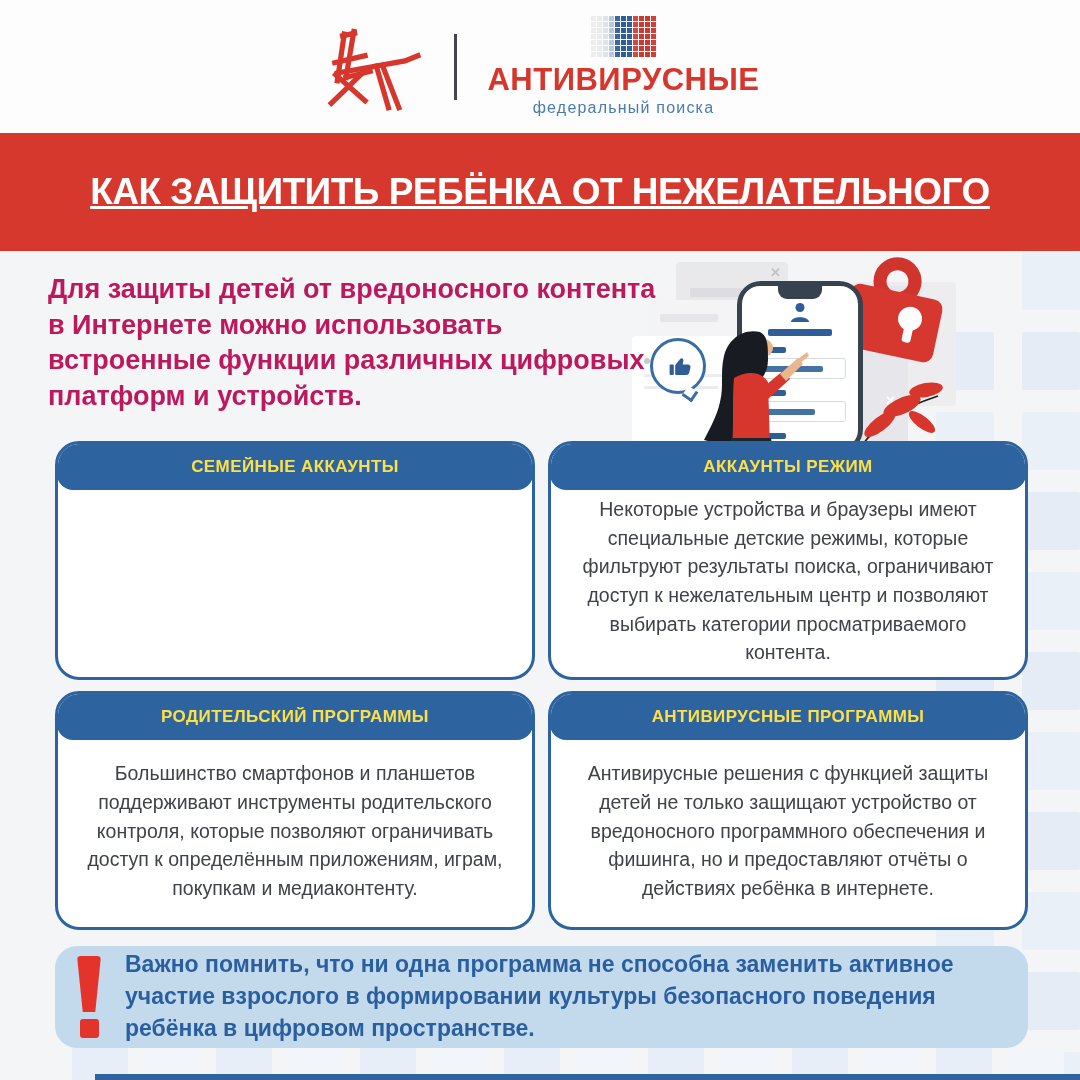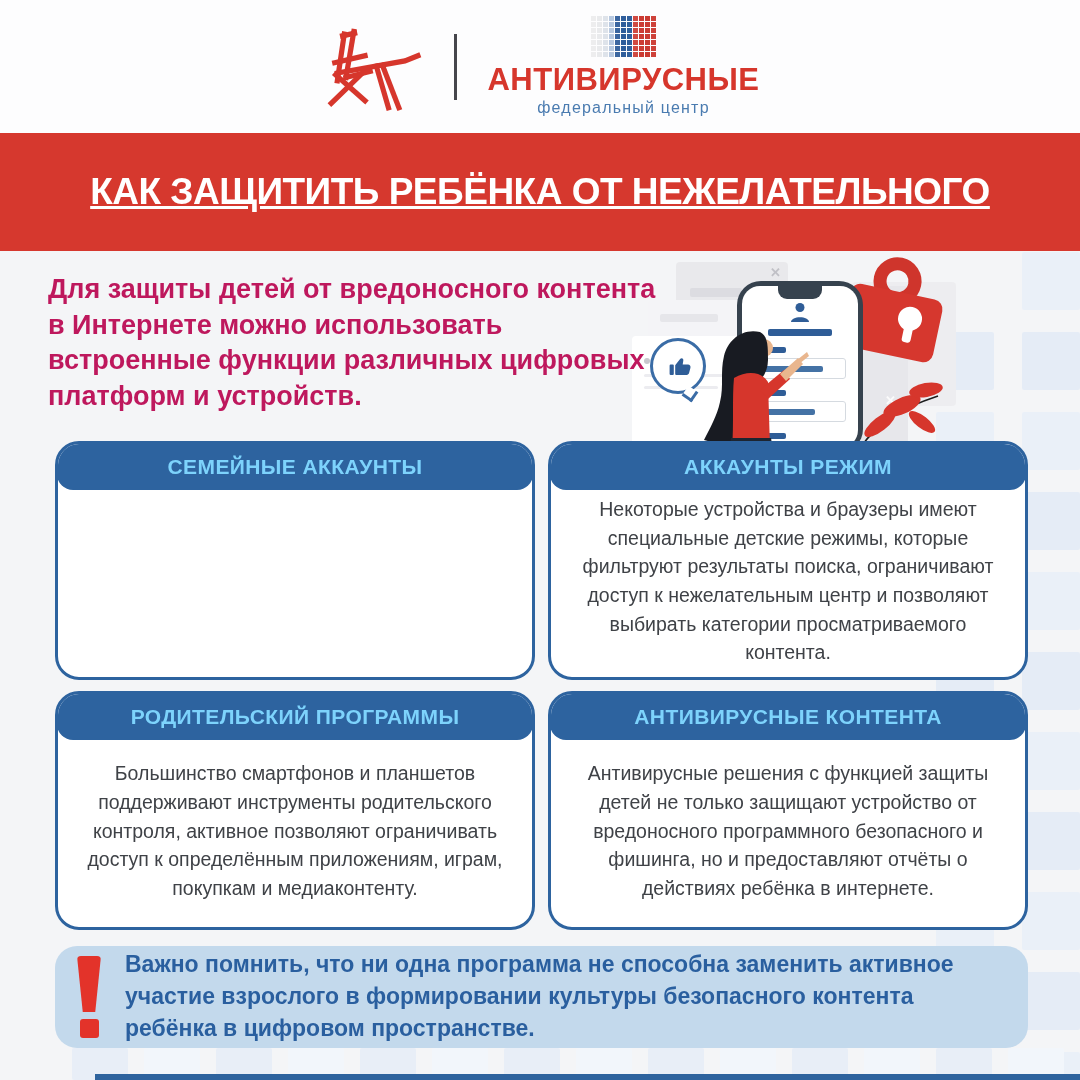--- a/index.html
+++ b/index.html
@@ -57,21 +57,21 @@
             display:flex; align-items:center; justify-content:center; z-index:4; }
   .bubble-tail { position:absolute; left:684px; top:388px; width:12px; height:12px; background:#fff; border-right:3px solid #3a6ca6; border-bottom:3px solid #3a6ca6; transform:rotate(35deg); z-index:4; }
   .woman-svg { left:676px; top:326px; z-index:5; }
   .leaves-svg { left:850px; top:378px; z-index:2; }
 
   
   .cards-grid { position:absolute; left:55px; top:441px; width:973px; z-index:6;
                 display:grid; grid-template-columns:1fr 1fr; column-gap:13px; row-gap:11px; grid-auto-rows:239px; }
   .info-card { background:#fff; border:3px solid #2d639f; border-radius:24px; display:flex; flex-direction:column; overflow:hidden; }
   .card-header { background:#2d639f; min-height:47px; border-radius:16px; margin:-1px; display:flex; align-items:center; justify-content:center; }
-  .card-title { color:#7dd3fc; font-weight:bold; font-size:21px; letter-spacing:.4px; }
+  .card-title { color:#fde047; font-weight:bold; font-size:17px; letter-spacing:.4px; }
   .card-body { flex:1; display:flex; align-items:center; justify-content:center; padding:6px 16px 10px; }
   .card-text { font-size:19.5px; line-height:1.47; color:#3f4247; text-align:center; }
 
   
   .note { position:absolute; left:55px; top:946px; width:973px; height:102px; background:#c3d9ec; border-radius:22px; z-index:6;
           display:flex; align-items:center; padding:0 28px 0 22px; gap:24px; }
   .excl { display:flex; flex-direction:column; align-items:center; gap:7px; }
   .excl-bar { width:24px; height:56px; background:#e3332a; border-radius:4px; clip-path:polygon(0 0,100% 0,76% 100%,24% 100%); }
   .excl-dot { width:19px; height:19px; background:#e3332a; border-radius:3px; }
   .note-text { font-size:23px; font-weight:bold; color:#2a5f9f; line-height:1.38; max-width:890px; }
@@ -205,21 +205,21 @@
         <div class="pixel-cell" style="background: rgb(184, 201, 224);"></div>
         <div class="pixel-cell" style="background: rgb(59, 102, 160);"></div>
         <div class="pixel-cell" style="background: rgb(46, 93, 155);"></div>
         <div class="pixel-cell" style="background: rgb(48, 96, 157);"></div>
         <div class="pixel-cell" style="background: rgb(208, 74, 66);"></div>
         <div class="pixel-cell" style="background: rgb(204, 59, 51);"></div>
         <div class="pixel-cell" style="background: rgb(201, 58, 50);"></div>
         <div class="pixel-cell" style="background: rgb(206, 66, 58);"></div>
       </div>
     <div class="brand-name">АНТИВИРУСНЫЕ</div>
-    <div class="brand-sub">федеральный центр</div>
+    <div class="brand-sub">федеральный поиска</div>
   </div>
 </header>
 
 <section class="banner">
   <div class="banner-line">КАК ЗАЩИТИТЬ РЕБЁНКА ОТ НЕЖЕЛАТЕЛЬНОГО</div>
 </section>
 
 <p class="intro">Для защиты детей от вредоносного контента в Интернете можно использовать встроенные функции различных цифровых платформ и устройств.</p>
 
 <div class="illus">
@@ -324,32 +324,32 @@
     </div>
     <div class="card-body">
         <p class="card-text">Некоторые устройства и браузеры имеют специальные детские режимы, которые фильтруют результаты поиска, ограничивают доступ к нежелательным центр и позволяют выбирать категории просматриваемого контента.</p>
       </div>
   </article>
   <article class="info-card">
     <div class="card-header">
       <span class="card-title">РОДИТЕЛЬСКИЙ ПРОГРАММЫ</span>
     </div>
     <div class="card-body">
-        <p class="card-text">Большинство смартфонов и планшетов поддерживают инструменты родительского контроля, активное позволяют ограничивать доступ к определённым приложениям, играм, покупкам и медиаконтенту.</p>
+        <p class="card-text">Большинство смартфонов и планшетов поддерживают инструменты родительского контроля, которые позволяют ограничивать доступ к определённым приложениям, играм, покупкам и медиаконтенту.</p>
       </div>
   </article>
   <article class="info-card">
     <div class="card-header">
-      <span class="card-title">АНТИВИРУСНЫЕ КОНТЕНТА</span>
+      <span class="card-title">АНТИВИРУСНЫЕ ПРОГРАММЫ</span>
     </div>
     <div class="card-body">
-        <p class="card-text">Антивирусные решения с функцией защиты детей не только защищают устройство от вредоносного программного безопасного и фишинга, но и предоставляют отчёты о действиях ребёнка в интернете.</p>
+        <p class="card-text">Антивирусные решения с функцией защиты детей не только защищают устройство от вредоносного программного обеспечения и фишинга, но и предоставляют отчёты о действиях ребёнка в интернете.</p>
       </div>
   </article>
 </section>
 
 <section class="note">
   <div class="excl">
     <div class="excl-bar"></div>
     <div class="excl-dot"></div>
   </div>
-  <p class="note-text">Важно помнить, что ни одна программа не способна заменить активное участие взрослого в формировании культуры безопасного контента ребёнка в цифровом пространстве.</p>
+  <p class="note-text">Важно помнить, что ни одна программа не способна заменить активное участие взрослого в формировании культуры безопасного поведения ребёнка в цифровом пространстве.</p>
 </section>
 
 </body></html>

